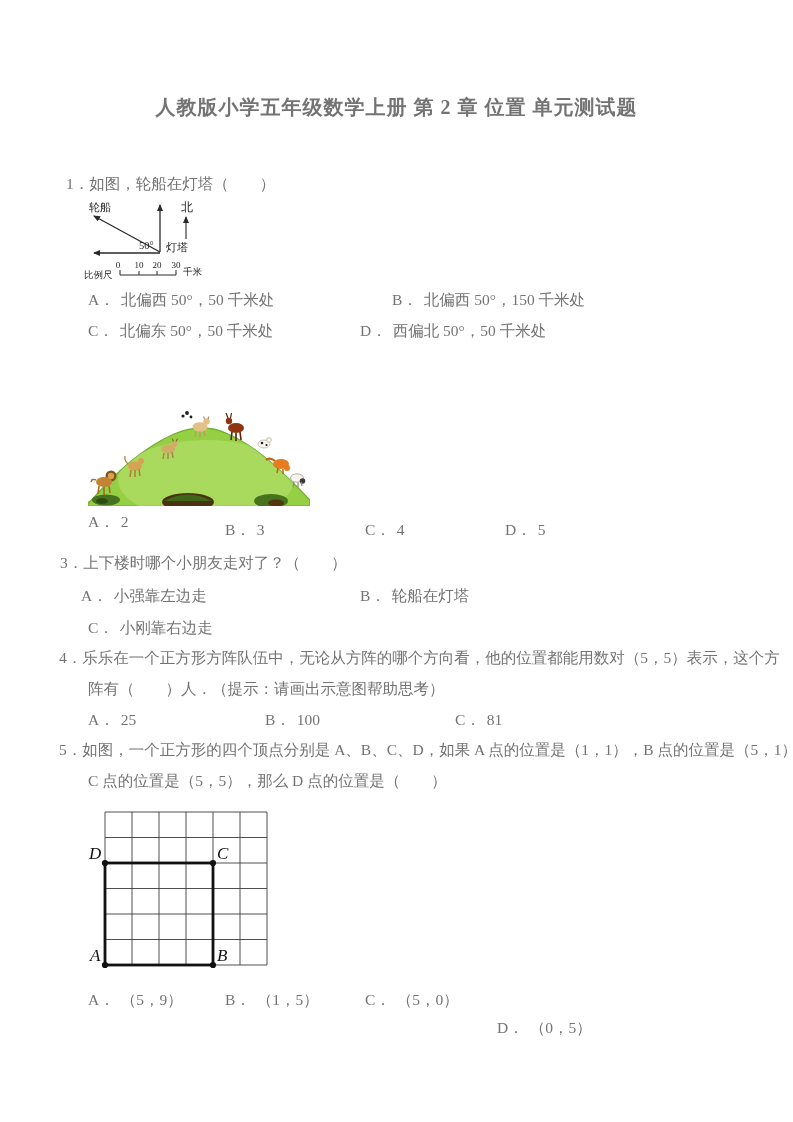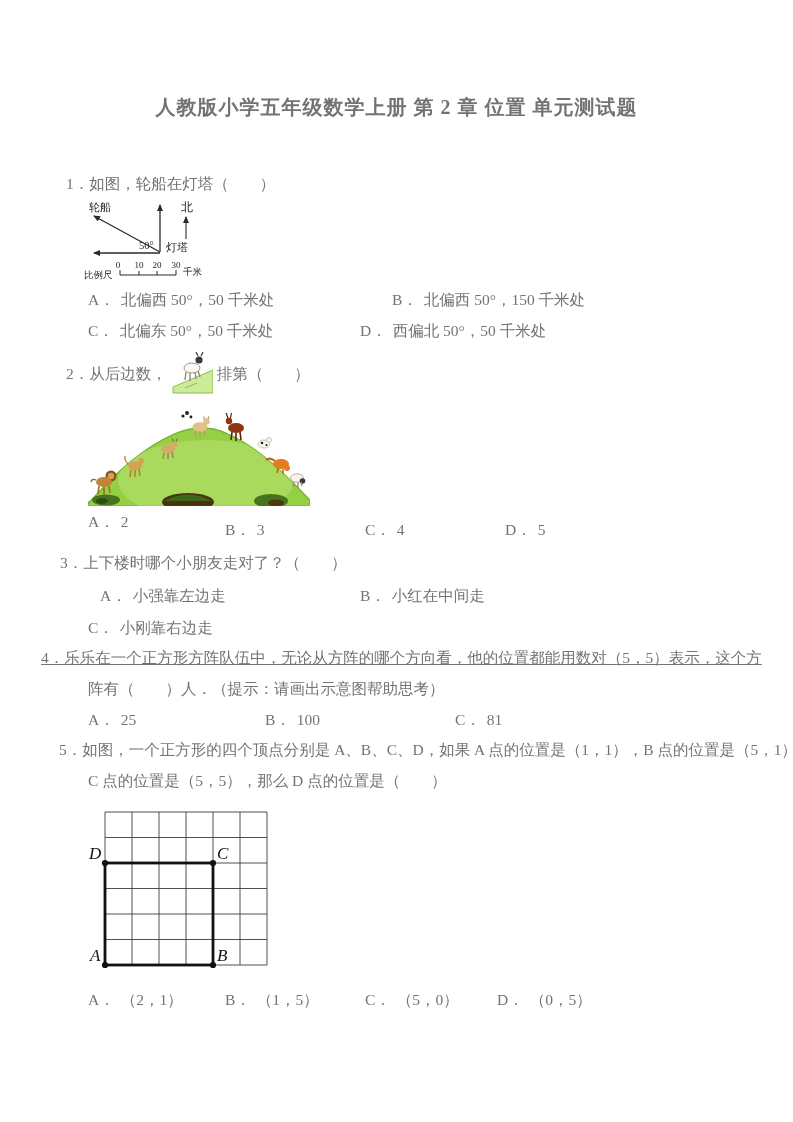--- a/index.html
+++ b/index.html
@@ -61,34 +61,20 @@
       <text x="92" y="71" font-size="9" text-anchor="middle">30</text>
       <text x="99" y="78" font-size="9.5">千米</text>
     </svg>
   </div>
 
   <div class="opt" style="left:88px;top:290px;"><span class="k">A．</span><span>北偏西 50°，50 千米处</span></div>
   <div class="opt" style="left:348px;top:290px;margin-left:44px;"><span class="k">B．</span><span>北偏西 50°，150 千米处</span></div>
   <div class="opt" style="left:88px;top:321px;"><span class="k">C．</span><span>北偏东 50°，50 千米处</span></div>
   <div class="opt" style="left:360px;top:321px;"><span class="k">D．</span><span>西偏北 50°，50 千米处</span></div>
 
-  <div class="q2line">
-    <span>2．从后边数，</span>
-    <span style="display:inline-block;margin:0 4px;">
-      <svg width="42" height="44" viewBox="0 0 42 44">
-        <polygon points="2,43 42,43 42,20 2,37" fill="#cdea9a" stroke="#8bbf4a" stroke-width="1"></polygon>
-        <line x1="14" y1="38" x2="26" y2="33" stroke="#8bbf4a" stroke-width="1"></line>
-        <ellipse cx="21" cy="18" rx="8" ry="5" fill="#fbfaf4" stroke="#9a9a8a" stroke-width="1"></ellipse>
-        <circle cx="28" cy="10" r="3.6" fill="#3a3a3a"></circle>
-        <path d="M27,6 l-2,-4 M30,6 l2,-4" stroke="#3a3a3a" stroke-width="1.2" fill="none"></path>
-        <path d="M15,22 l-1,8 M19,23 l0,8 M24,22 l1,7 M27,21 l2,6" stroke="#8c8c7c" stroke-width="1.4" fill="none"></path>
-      </svg>
-    </span>
-    <span>排第（　　）</span>
-  </div>
 
   <div class="figwrap" style="left:88px;top:400px;">
     <svg width="222" height="106" viewBox="0 0 222 106">
       <defs>
         <clipPath id="hillclip">
           <path d="M0,104 C30,70 55,48 86,34 C105,26 122,25 140,34 C168,46 195,72 222,100 L222,106 L0,106 Z"></path>
         </clipPath>
       </defs>
 
       <path d="M0,101 Q30,96 60,100 T120,100 T180,100 L222,99 L222,106 L0,106 Z" fill="#9ed455"></path>
@@ -169,25 +155,25 @@
       </g>
     </svg>
   </div>
 
   <div class="opt" style="left:88px;top:512px;"><span class="k">A．</span><span>2</span></div>
   <div class="opt" style="left:225px;top:520px;"><span class="k">B．</span><span>3</span></div>
   <div class="opt" style="left:365px;top:520px;"><span class="k">C．</span><span>4</span></div>
   <div class="opt" style="left:505px;top:520px;text-align:right;"><span class="k">D．</span><span>5</span></div>
 
   <div class="qtext" style="left:60px;top:553px;">3．上下楼时哪个小朋友走对了？（　　）</div>
-  <div class="opt" style="left:100px;top:586px;"><span class="k">A．</span><span>小强靠左边走</span></div>
-  <div class="opt" style="left:360px;top:586px;"><span class="k">B．</span><span>小红在中间走</span></div>
+  <div class="opt" style="left:81px;top:586px;"><span class="k">A．</span><span>小强靠左边走</span></div>
+  <div class="opt" style="left:360px;top:586px;"><span class="k">B．</span><span>轮船在灯塔</span></div>
   <div class="opt" style="left:88px;top:618px;"><span class="k">C．</span><span>小刚靠右边走</span></div>
 
-  <div class="qtext" style="left:41px;top:648px;text-decoration:underline;">4．乐乐在一个正方形方阵队伍中，无论从方阵的哪个方向看，他的位置都能用数对（5，5）表示，这个方</div>
+  <div class="qtext" style="left:59px;top:648px;">4．乐乐在一个正方形方阵队伍中，无论从方阵的哪个方向看，他的位置都能用数对（5，5）表示，这个方</div>
   <div class="qtext" style="left:88px;top:679px;">阵有（　　）人．（提示：请画出示意图帮助思考）</div>
   <div class="opt" style="left:88px;top:710px;"><span class="k">A．</span><span>25</span></div>
   <div class="opt" style="left:265px;top:710px;"><span class="k">B．</span><span>100</span></div>
   <div class="opt" style="left:455px;top:710px;"><span class="k">C．</span><span>81</span></div>
 
   <div class="qtext" style="left:59px;top:740px;">5．如图，一个正方形的四个顶点分别是 A、B、C、D，如果 A 点的位置是（1，1），B 点的位置是（5，1），</div>
   <div class="qtext" style="left:88px;top:771px;">C 点的位置是（5，5），那么 D 点的位置是（　　）</div>
 
   <div class="figwrap" style="left:88px;top:810px;">
     <svg width="190" height="160" viewBox="0 0 190 160">
@@ -214,18 +200,18 @@
       <circle cx="125" cy="53" r="3.1" fill="#111"></circle>
       <circle cx="17" cy="155" r="3.1" fill="#111"></circle>
       <circle cx="125" cy="155" r="3.1" fill="#111"></circle>
       <text x="1" y="49" class="gridlabel">D</text>
       <text x="129" y="49" class="gridlabel">C</text>
       <text x="2" y="151" class="gridlabel">A</text>
       <text x="129" y="151" class="gridlabel">B</text>
     </svg>
   </div>
 
-  <div class="opt" style="left:88px;top:990px;"><span class="k">A．</span><span>（2，1）</span></div>
+  <div class="opt" style="left:88px;top:990px;"><span class="k">A．</span><span>（5，9）</span></div>
   <div class="opt" style="left:225px;top:990px;"><span class="k">B．</span><span>（1，5）</span></div>
   <div class="opt" style="left:365px;top:990px;"><span class="k">C．</span><span>（5，0）</span></div>
-  <div class="opt" style="left:497px;top:990px;"><span class="k">D．</span><span>（0，5）</span></div>
+  <div class="opt" style="left:497px;top:1018px;"><span class="k">D．</span><span>（0，5）</span></div>
 
 </div>
 
 </body></html>

